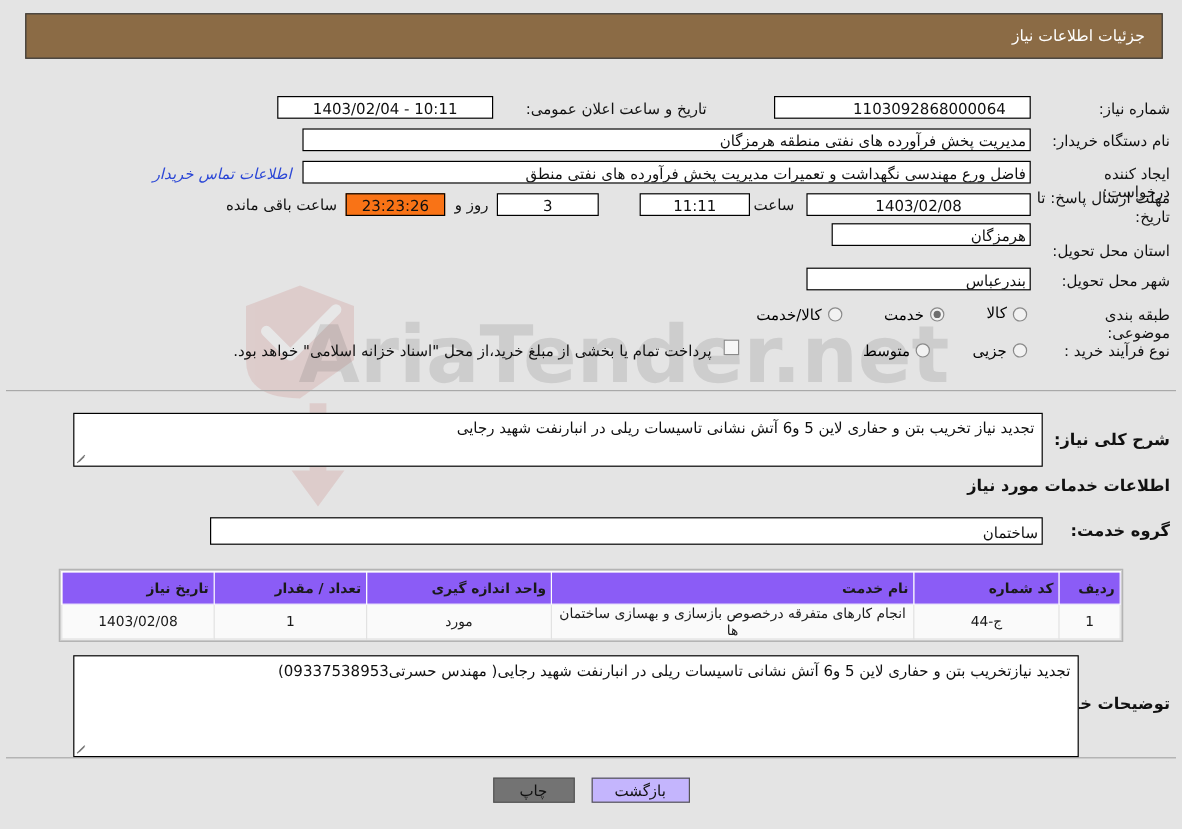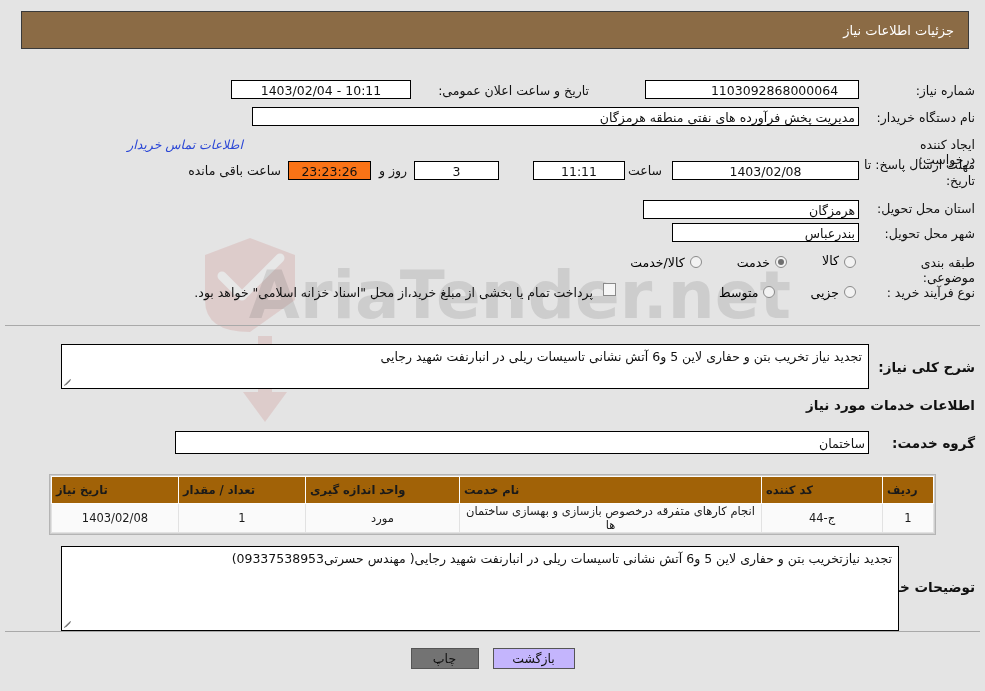--- a/index.html
+++ b/index.html
@@ -207,28 +207,28 @@
 
   
   table.grid {
     position: absolute;
     border-collapse: collapse;
     font-size: 11.5px;
     background: #fff;
     direction: rtl;
   }
   table.grid th {
-    background: #a16207;
+    background: #8b5cf6;
     border: 1px solid #fdfdfd;
     font-weight: bold;
     color: #1a1a1a;
     height: 26px;
     font-size: 11.5px;
     padding: 0 4px;
-    text-align: left;
+    text-align: right;
   }
   table.grid td {
     background: #fafafa;
     border: 1px solid #e2e2e2;
     height: 25px;
     color: #1a1a1a;
     font-size: 11.5px;
     padding: 0 4px;
     text-align: center;
   }
@@ -286,33 +286,34 @@
     <div class="lbl-w" style="top:22px; right:5px;">شماره نیاز:</div>
     <div class="fld" style="position:absolute; top:19px; right:121px; width:214px;padding-left:48px;">1103092868000064</div>
 
     <div class="lbl" style="position:absolute; top:22px; right:391px;">تاریخ و ساعت اعلان عمومی:</div>
     <div class="fld" style="position:absolute; top:19px; right:569px; width:180px;">10:11 - 1403/02/04</div>
 
     <div class="lbl-w" style="top:49px; right:5px;">نام دستگاه خریدار:</div>
     <div class="fld right" style="position:absolute; top:46px; right:121px; width:607px;">مدیریت پخش فرآورده های نفتی منطقه هرمزگان</div>
 
     <div class="lbl-w" style="top:76px; right:5px;">ایجاد کننده درخواست:</div>
+    <div class="fld right" style="position:absolute; top:73px; right:121px; width:607px;">فاضل ورع مهندسی نگهداشت و تعمیرات مدیریت پخش فرآورده های نفتی منطق</div>
     <a class="link" href="#" style="position:absolute; top:76px; right:737px;font-style:italic;">اطلاعات تماس خریدار</a>
 
     <div class="lbl-w" style="top:96px; right:5px; width:112px; line-height:16px;">مهلت ارسال پاسخ: تا تاریخ:</div>
     <div class="fld" style="position:absolute; top:100px; right:121px; width:187px;">1403/02/08</div>
     <span class="inline-lbl" style="position:absolute; top:102px; right:313px;">ساعت</span>
     <div class="fld" style="position:absolute; top:100px; right:355px; width:92px;">11:11</div>
     <div class="fld" style="position:absolute; top:100px; right:481px; width:85px;">3</div>
     <span class="inline-lbl" style="position:absolute; top:102px; right:568px;">روز و</span>
     <div class="fld yellow" style="position:absolute; top:100px; right:609px; width:83px;">23:23:26</div>
     <span class="inline-lbl" style="position:absolute; top:102px; right:694px;">ساعت باقی مانده</span>
 
     <div class="lbl-w" style="top:140px; right:5px;">استان محل تحویل:</div>
-    <div class="fld right" style="position:absolute; top:139px; right:121px; width:216px;">هرمزگان</div>
+    <div class="fld right" style="position:absolute; top:125px; right:121px; width:166px;">هرمزگان</div>
 
     <div class="lbl-w" style="top:165px; right:5px;">شهر محل تحویل:</div>
     <div class="fld right" style="position:absolute; top:162px; right:121px; width:187px;">بندرعباس</div>
 
     <div class="lbl-w" style="top:194px; right:5px;">طبقه بندی موضوعی:</div>
     <div style="position:absolute; top:192px; right:124px;">
       <span class="radio-grp" style="margin-left:30px;align-items:flex-end;">
         <span class="radio"></span>
         <span>کالا</span>
       </span>
@@ -355,21 +356,21 @@
     <div class="bold-lbl" style="top:252px; right:5px;">توضیحات خریدار:</div>
     <textarea class="txtarea" style="top: 219px; right: 81px; width: 838px; height: 85px;">تجدید نیازتخریب بتن و حفاری لاین 5 و6 آتش نشانی تاسیسات ریلی در انبارنفت شهید رجایی( مهندس حسرتی09337538953)</textarea>
     <span class="resize-grip" style="position:absolute; top:290px; right:908px;"></span>
   </div>
 
   <div class="grid-wrap">
     <table class="grid">
       <thead>
         <tr>
           <th style="width:42px;">ردیف</th>
-          <th style="width:112px;">کد کننده</th>
+          <th style="width:112px;">کد شماره</th>
           <th>نام خدمت</th>
           <th style="width:145px;">واحد اندازه گیری</th>
           <th style="width:118px;">تعداد / مقدار</th>
           <th style="width:118px;">تاریخ نیاز</th>
         </tr>
       </thead>
       <tbody>
         <tr>
           <td>1</td>
           <td>ج-44</td>

